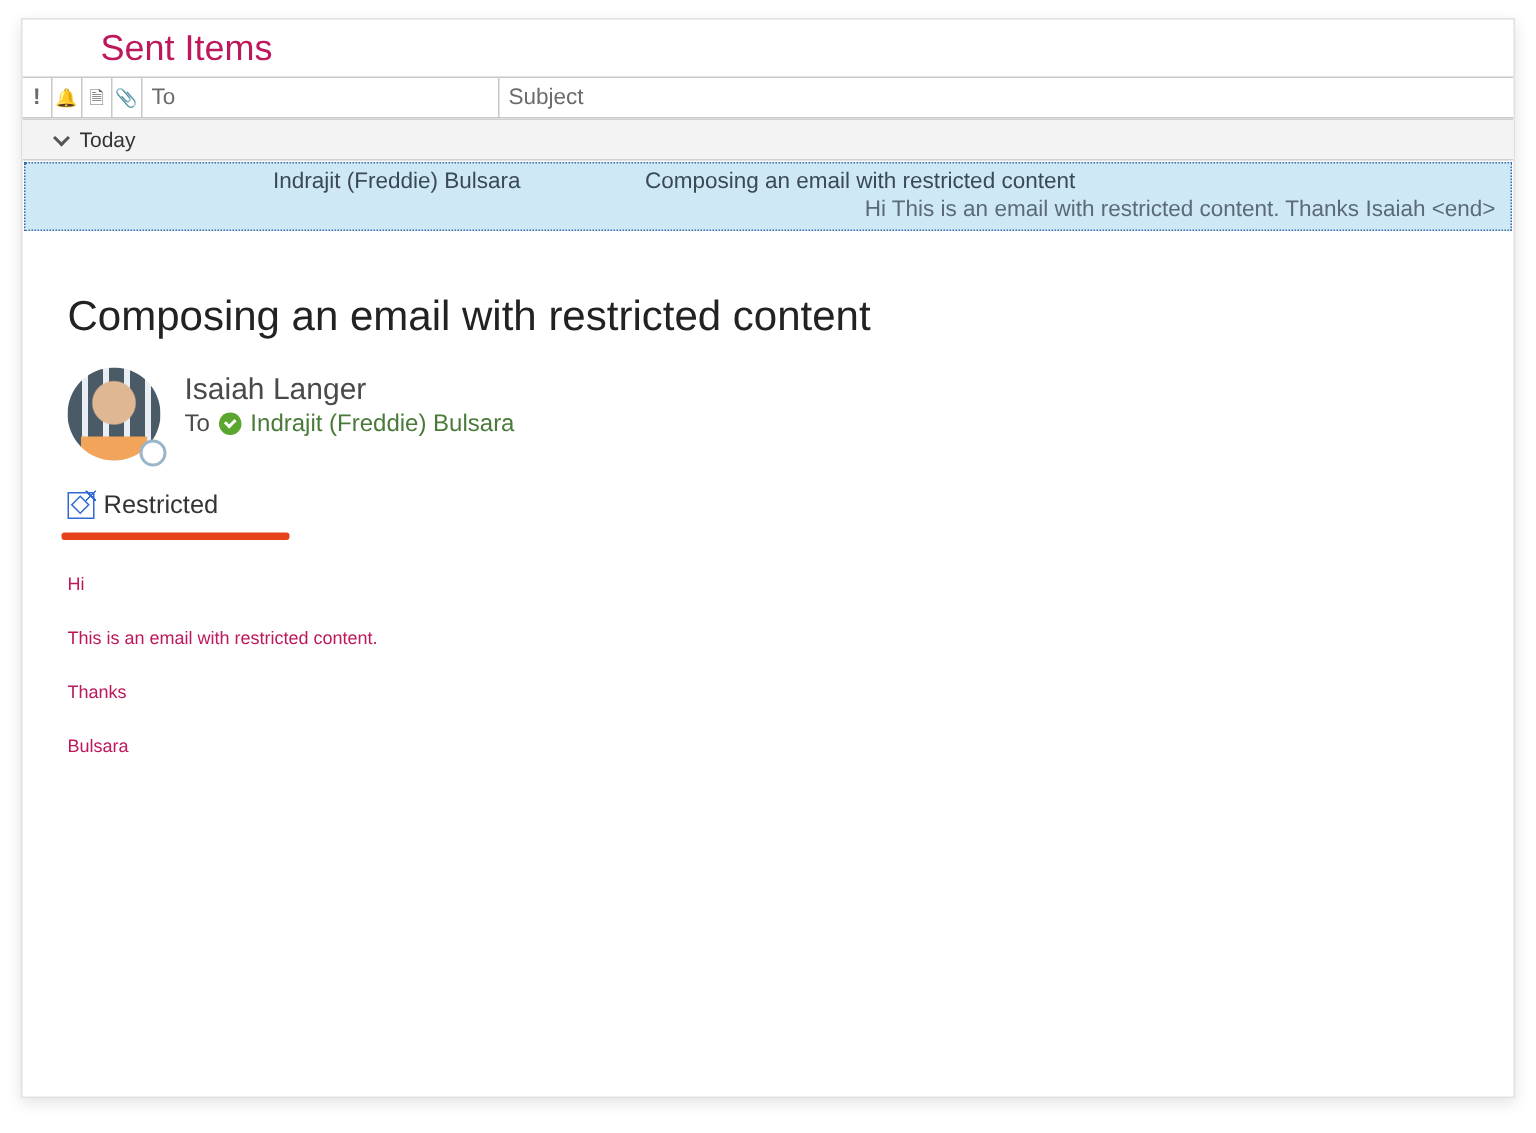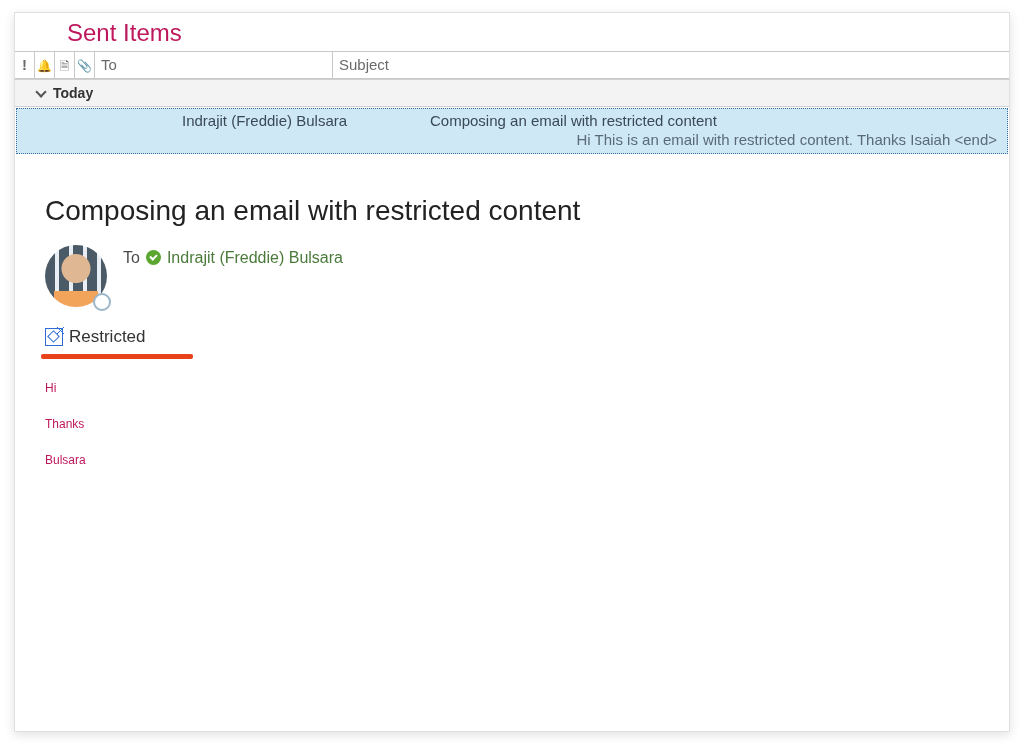--- a/index.html
+++ b/index.html
@@ -70,21 +70,21 @@
   .ico-type::before { content: "\1F5CE"; font-size: 12px; color:#6b6b6b;}
   .ico-attach::before { content: "\1F4CE"; font-size: 12px; color:#6b6b6b;}
 
   
   .group-header {
     background: #f3f3f3;
     border-top: 1px solid #d0d0d0;
     border-bottom: 1px solid #d0d0d0;
     padding: 5px 10px 5px 20px;
     font-size: 14px;
-    font-weight: 700;
+    font-weight: 400;
     color: #333;
     display: flex;
     align-items: center;
     gap: 6px;
   }
   .chev {
     display: inline-block;
     width: 12px; height: 12px;
     position: relative;
   }
@@ -281,35 +281,37 @@
 
     <div class="reading-pane">
       <h1 class="mail-subject">Composing an email with restricted content</h1>
 
       <div class="sender-block">
         <div class="avatar">
           <div class="avatar-art"></div>
           <div class="presence-ring"></div>
         </div>
         <div class="sender-meta">
+          <div class="sender-name">Isaiah Langer</div>
           <div class="to-line">
             <span class="to-label">To</span>
             <span class="presence-dot"></span>
             <span class="recipient-name">Indrajit (Freddie) Bulsara</span>
           </div>
         </div>
       </div>
 
       <div class="sensitivity">
         <span class="sensitivity-icon"></span>
         <span>Restricted</span>
       </div>
       <div class="underline-annot"></div>
 
       <div class="mail-body">
         <p>Hi</p>
+        <p>This is an email with restricted content.</p>
         <p>Thanks</p>
         <p>Bulsara</p>
       </div>
     </div>
 
   </div>
 </div>
 
 </body></html>

